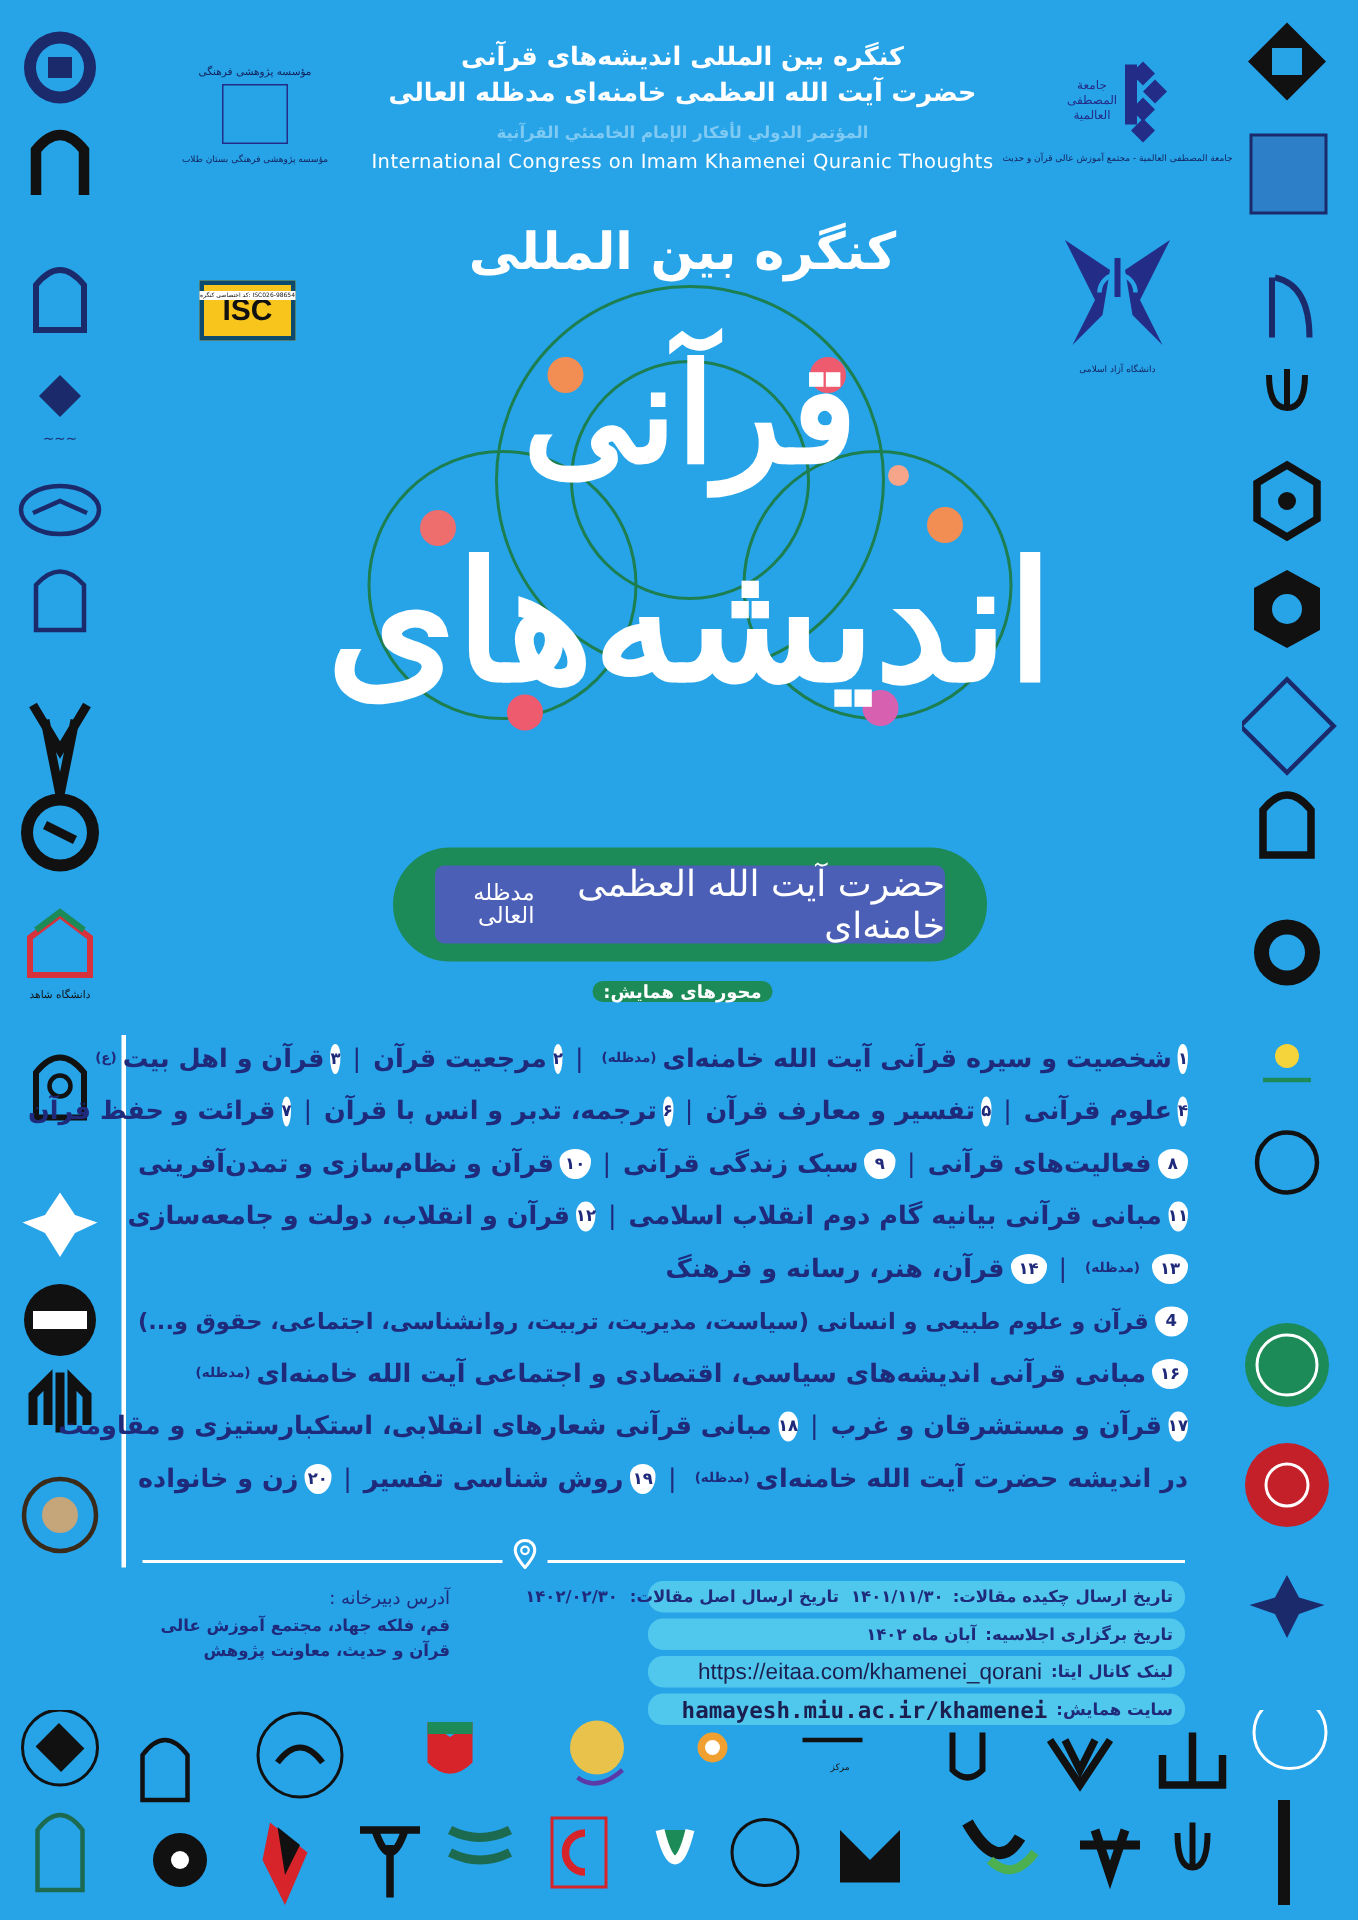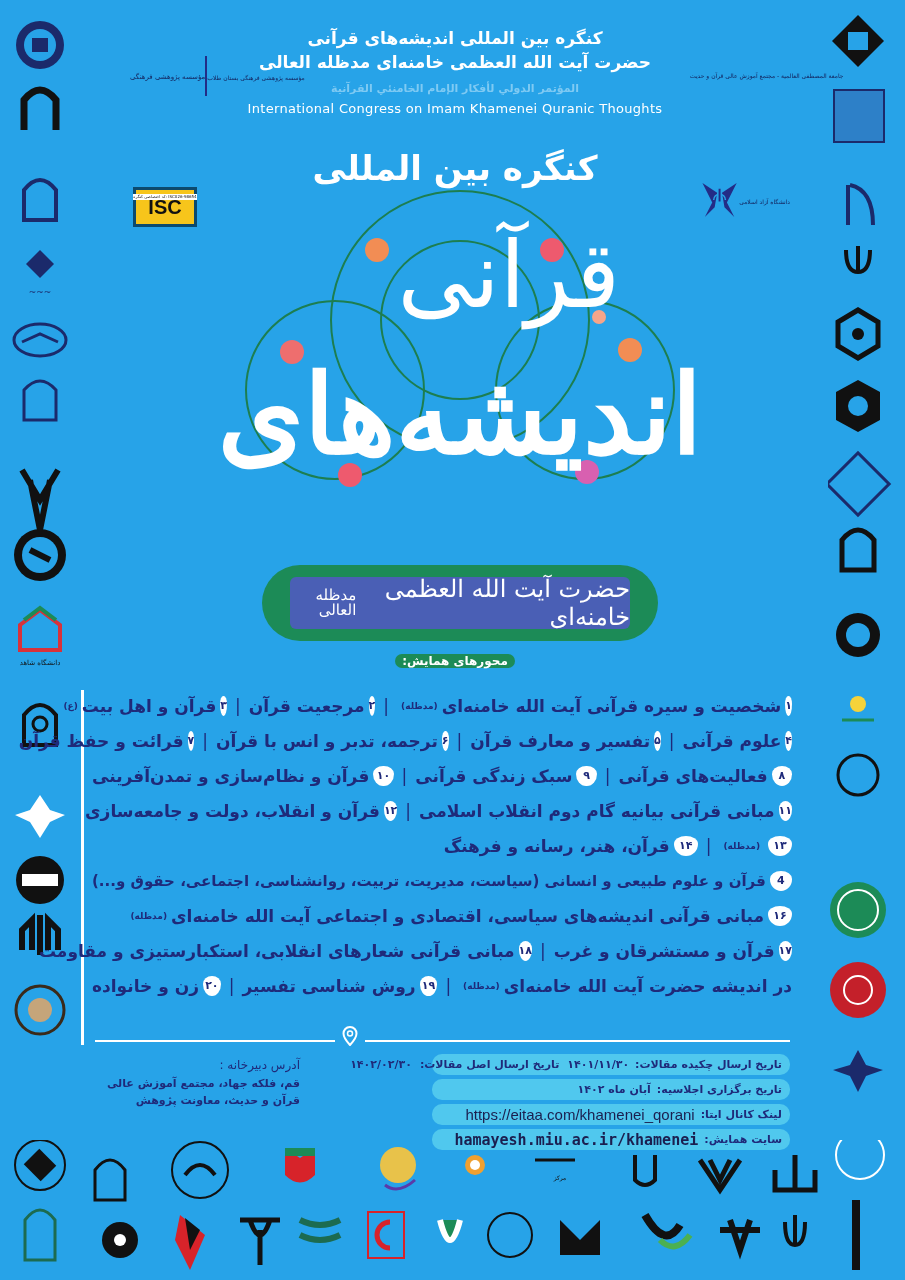--- a/index.html
+++ b/index.html
@@ -13,30 +13,30 @@
     .abs { position: absolute; }
 
     
     .hdr-line { position: absolute; left: 230px; width: 450px; text-align: center; color: #fff; font-weight: bold; direction: rtl; }
     .hdr-1 { top: 28px; font-size: 17px; }
     .hdr-2 { top: 52px; font-size: 17px; }
     .hdr-3 { top: 82px; font-size: 11px; color: #7fcaf3; letter-spacing: 1px; }
     .hdr-en { top: 101px; font-size: 13px; font-weight: normal; letter-spacing: 0.3px; direction: ltr; }
 
     
-    .logo { position: absolute; display: flex; flex-direction: row; align-items: center; }
+    .logo { position: absolute; display: flex; flex-direction: column; align-items: center; justify-content: center; }
     .logo-cap { font-size: 6px; color: #13205a; margin-top: 3px; direction: rtl; white-space: nowrap; }
 
     .isc-box { position: absolute; left: 133px; top: 155px; width: 64px; height: 40px; background: #f7c51b; border: 3px solid #0c4a6e; display: flex; flex-direction: column; align-items: center; justify-content: center; margin-top: 32px; }
     .isc-text { font-size: 20px; font-weight: 900; color: #111; font-family: "Liberation Sans", sans-serif; line-height: 1; }
     .isc-sub { position: absolute; left: 133px; top: 194px; width: 64px; height: 6px; background: #fff; font-size: 4px; color: #111; text-align: center; }
 
     
     .cal-small { position: absolute; left: 290px; top: 148px; width: 330px; text-align: center; color: #fff; font-size: 34px; font-weight: bold; direction: rtl; }
-    .cal-main-1 { position: absolute; left: 300px; top: 230px; width: 320px; text-align: right; color: #fff; font-family: "DejaVu Serif", serif; font-size: 92px; font-weight: normal; direction: rtl; line-height: 1; }
+    .cal-main-1 { position: absolute; left: 300px; top: 230px; width: 320px; text-align: center; color: #fff; font-family: "DejaVu Serif", serif; font-size: 92px; font-weight: bold; direction: rtl; line-height: 1; }
     .cal-main-2 { position: absolute; left: 200px; top: 360px; width: 520px; text-align: center; color: #fff; font-family: "DejaVu Serif", serif; font-size: 110px; font-weight: bold; direction: rtl; line-height: 1; }
     .vine { position: absolute; border: 2px solid #1d7e50; border-radius: 50%; }
     .flower { position: absolute; width: 24px; height: 24px; border-radius: 50%; }
 
     
     .banner-outer { position: absolute; left: 262px; top: 565px; width: 396px; height: 76px; background: #1c8b57; border-radius: 38px; }
     .banner-inner { position: absolute; left: 290px; top: 577px; width: 340px; height: 52px; background: #4a5fb5; border-radius: 6px; display: flex; align-items: center; justify-content: center; color: #fff; font-family: "DejaVu Serif", serif; font-size: 24px; direction: rtl; }
     .banner-seal { font-size: 15px; margin-right: 8px; line-height: 1; }
 
     .axes-pill { position: absolute; left: 395px; top: 654px; width: 120px; height: 14px; background: #1c8b57; border-radius: 12px; color: #fff; font-size: 12px; font-weight: bold; display: flex; align-items: center; justify-content: center; direction: rtl; }

